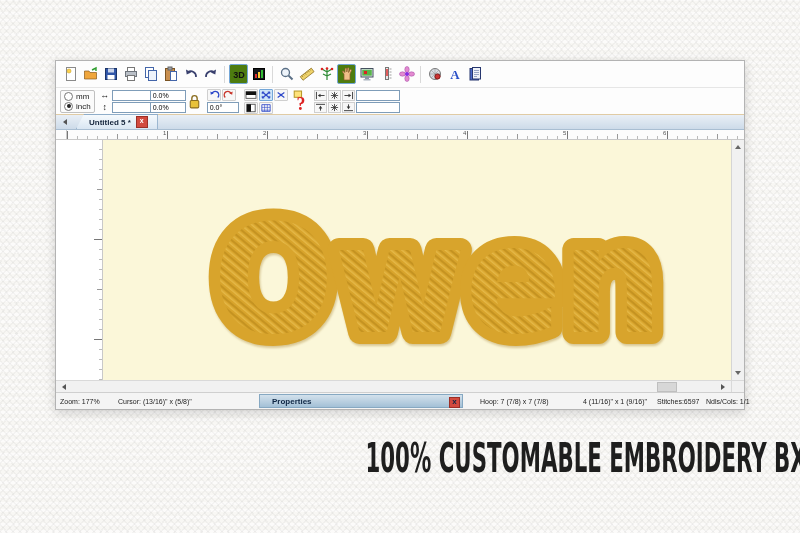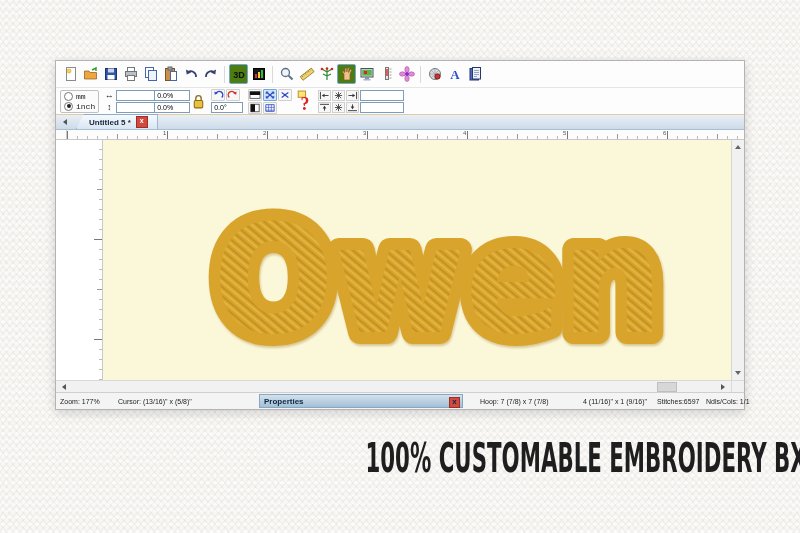--- a/index.html
+++ b/index.html
@@ -12,21 +12,21 @@
       repeating-linear-gradient(0deg, rgba(255,255,255,.55) 0 3px, transparent 3px 7px);}
   .window{position:absolute;left:55px;top:60px;width:690px;height:350px;background:#fff;
     border:1px solid #b3b3b3;box-shadow:0 3px 10px rgba(0,0,0,.16);display:flex;flex-direction:column;box-sizing:border-box;}
   
   .tb1{height:27px;display:flex;align-items:center;padding-left:5px;gap:1px;background:#fdfdfd;border-bottom:1px solid #e6e6e6;box-sizing:border-box;}
   .tbtn{width:19px;height:20px;display:flex;align-items:center;justify-content:center;border:1px solid transparent;border-radius:2px;background:transparent;padding:0;}
   .tbtn svg{width:16px;height:16px;display:block;}
   .tbtn.pressed{background:#4d7c0f;border-color:#74a7d8;}
   .sep{width:1px;height:17px;background:#d9d9d9;margin:0 3px;}
   .tb2{height:27px;display:flex;align-items:center;padding-left:4px;gap:5px;background:#fdfdfd;border-bottom:1px solid #e0cba4;font-size:8px;color:#222;box-sizing:border-box;}
-  .units{border:1px solid #c0c0c0;border-radius:2px;padding:1px 3px;display:flex;flex-direction:column;gap:1px;background:#fbfbfb;font-family:Liberation Mono, monospace;}
+  .units{border:1px solid #c0c0c0;border-radius:2px;padding:1px 3px;display:flex;flex-direction:column;gap:1px;background:#fbfbfb;}
   .radio-row{display:flex;align-items:center;gap:3px;cursor:default;}
   .radio{width:7px;height:7px;border:1px solid #777;border-radius:50%;background:#fff;display:inline-block;position:relative;}
   .radio.checked::after{content:"";position:absolute;left:1.5px;top:1.5px;width:4px;height:4px;border-radius:50%;background:#222;}
   .scalegrid{display:grid;grid-template-columns:10px 36px 32px;grid-auto-rows:11px;gap:1px 2px;align-items:center;}
   .arr{font-size:9px;text-align:center;}
   .tin{height:9px;border:1px solid #7f9db9;font-size:7px;padding:0 2px;background:#fff;font-family:"Liberation Sans",sans-serif;box-sizing:content-box;}
   .lockbox svg{width:15px;height:17px;display:block;}
   .rotgrp{display:flex;flex-direction:column;gap:1px;}
   .rotbtns{display:flex;gap:1px;}
   .minibtn{width:14px;height:12px;border:1px solid #cfcfcf;background:#f7f7f7;display:flex;align-items:center;justify-content:center;padding:0;border-radius:1px;}
@@ -73,21 +73,21 @@
   
   .hscroll{height:12px;display:flex;background:#f1f1f1;border-top:1px solid #d9d9d9;box-sizing:border-box;}
   .harrow{width:13px;display:flex;align-items:center;justify-content:center;}
   .htrack{position:relative;flex:1;}
   .hthumb{position:absolute;left:588px;top:1px;width:18px;height:8px;background:#d7d7d7;border:1px solid #bfbfbf;}
   .hcorner{width:13px;border-left:1px solid #d9d9d9;box-sizing:border-box;background:#f1f1f1;}
   
   .status{position:relative;height:17px;background:#f4f4f4;border-top:1px solid #cfcfcf;font-size:7px;color:#222;box-sizing:border-box;}
   .status .st{position:absolute;top:5px;white-space:nowrap;}
   .propbar{position:absolute;left:203px;top:1px;width:204px;height:14px;background:linear-gradient(#d3e1ec,#a3c0d6);border:1px solid #86a8c2;box-sizing:border-box;display:flex;align-items:center;}
-  .propbar span{margin-left:4px;font-size:8px;font-weight:bold;color:#0e2644;}
+  .propbar span{margin-left:12px;font-size:8px;font-weight:bold;color:#0e2644;}
   .propclose{position:absolute;right:2px;top:2px;width:9px;height:9px;background:#d24a3f;border:1px solid #9c2f27;color:#fff;font-size:6px;line-height:7px;text-align:center;font-weight:bold;}
   
   .caption{position:absolute;left:0;top:434px;width:800px;text-align:center;}
   .caption span{display:inline-block;font-family:"DejaVu Sans",sans-serif;font-weight:bold;font-size:41px;letter-spacing:0px;color:#1e1e1e;transform:scaleX(.52);transform-origin:center;white-space:nowrap;}
 </style>
 </head>
 <body>
 
 <div class="scene">
   <div class="window">

